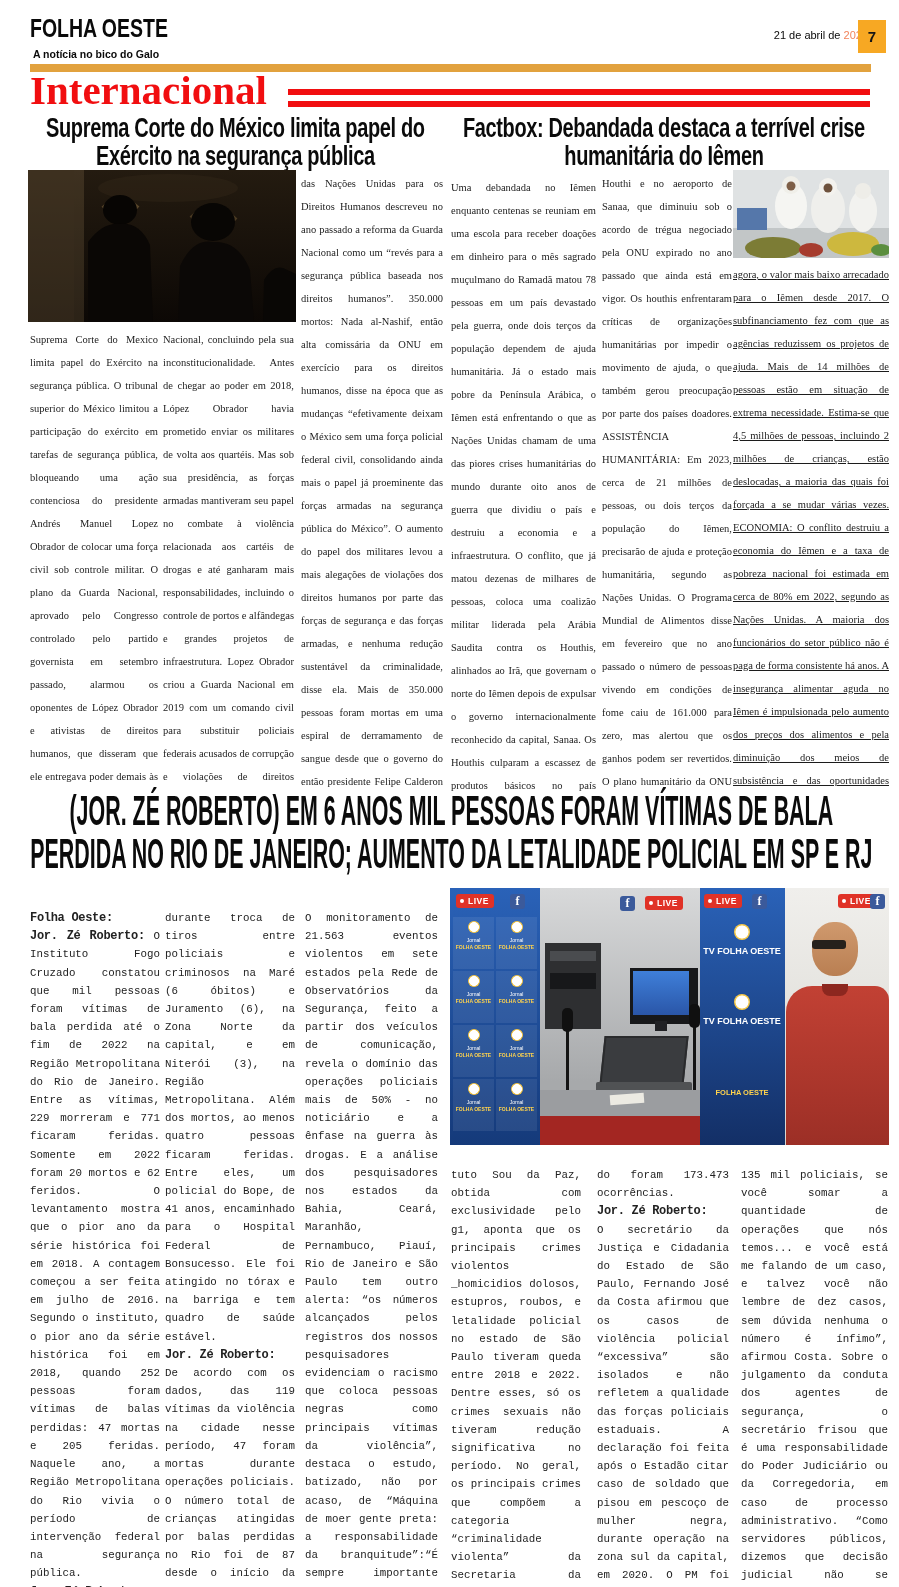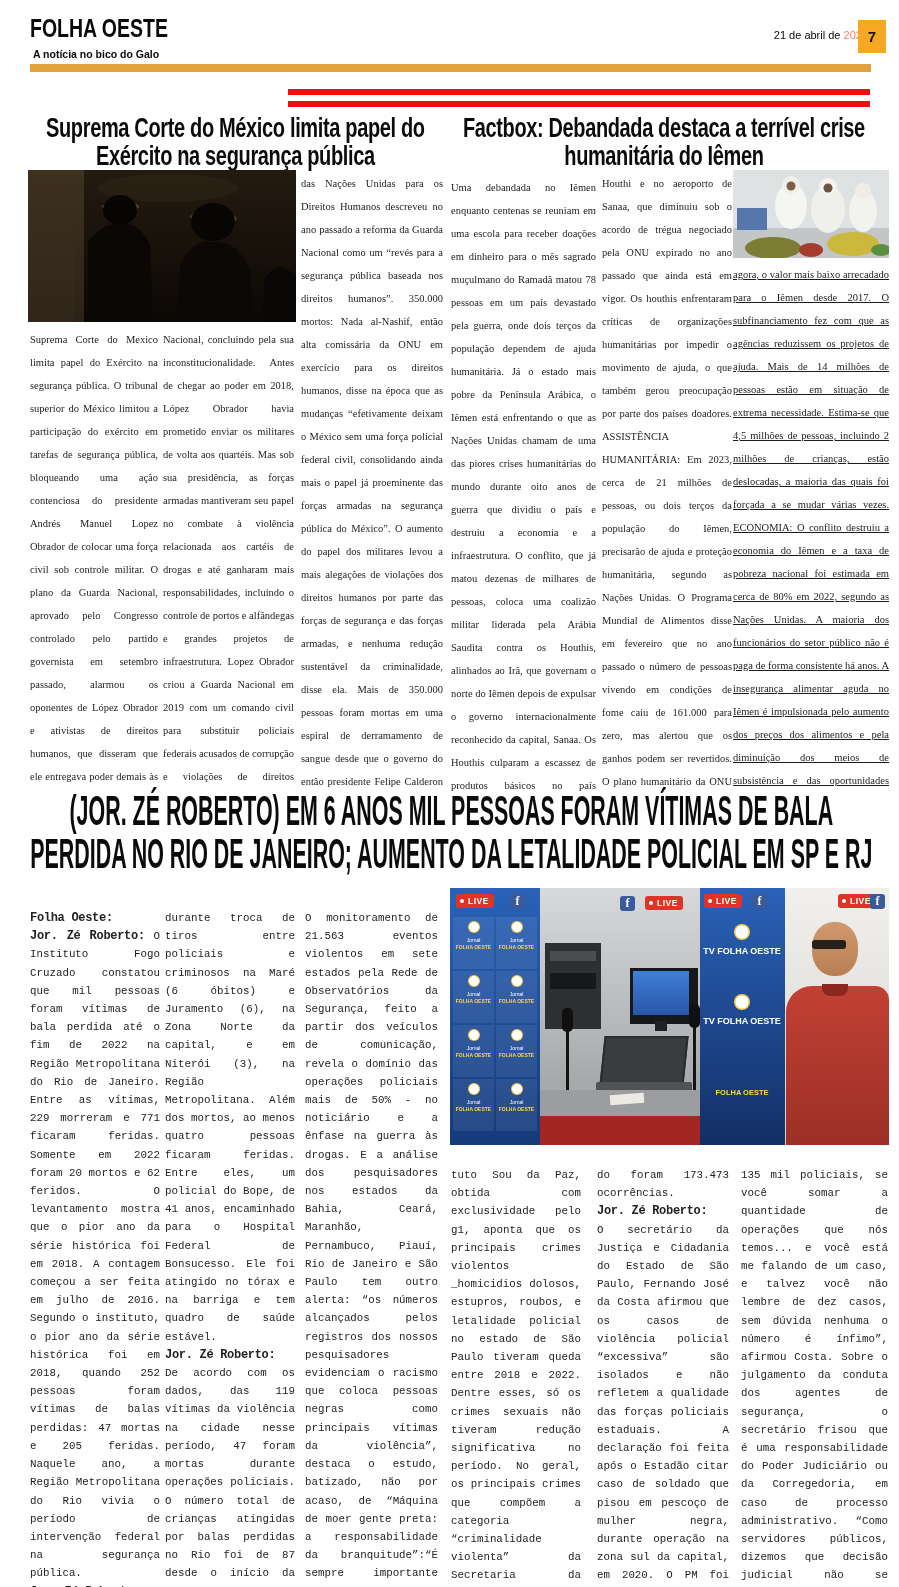--- a/index.html
+++ b/index.html
@@ -119,20 +119,21 @@
 <div class="page">
 
   <div class="abs mast-title">
     <span class="hl-inner">FOLHA OESTE</span>
   </div>
   <div class="abs mast-tag">A notícia no bico do Galo</div>
   <div class="abs mast-date"><span>21 de abril de </span><span class="yr">2023</span></div>
   <div class="abs page-badge">7</div>
   <div class="abs gold-bar"></div>
 
+  <div class="abs section-title">Internacional</div>
   <div class="abs red-line l1"></div>
   <div class="abs red-line l2"></div>
 
   <h1 class="headline hl-a1" style="margin:0;">
     <span class="hl-inner">Suprema Corte do México limita papel do Exército na segurança pública</span>
   </h1>
   <div class="photo ph-soldiers">
     <svg width="268" height="152" viewBox="0 0 268 152">
       <defs>
         <linearGradient id="g1" x1="0" y1="0" x2="0" y2="1">

